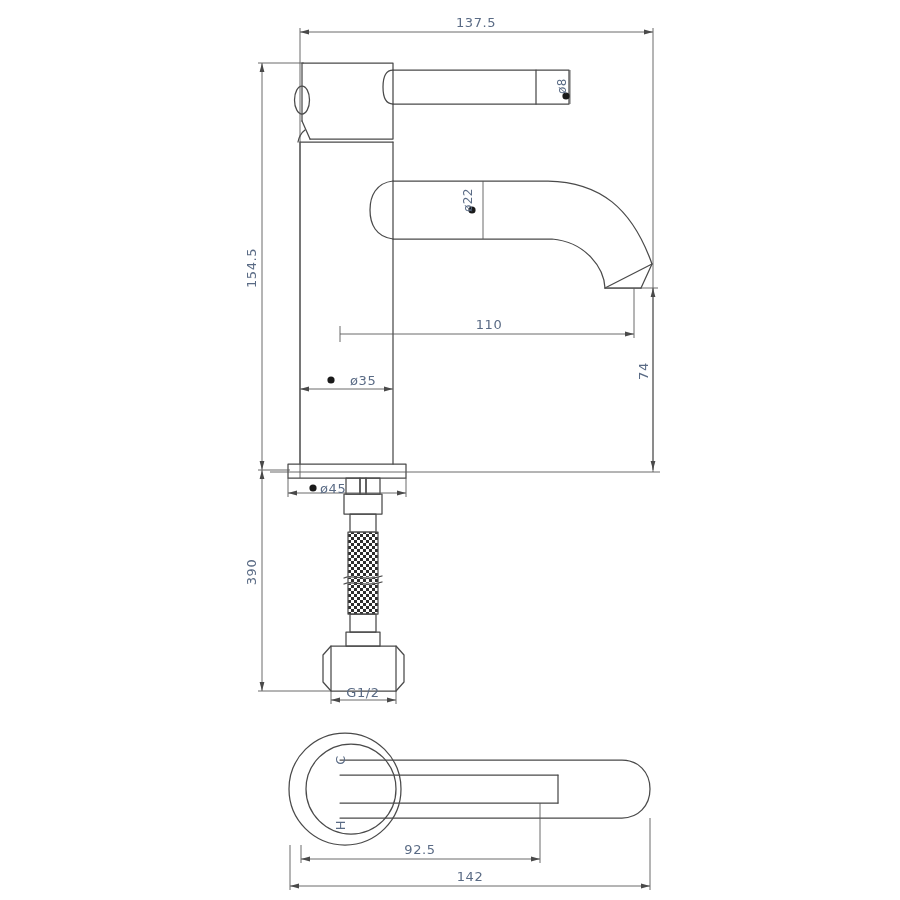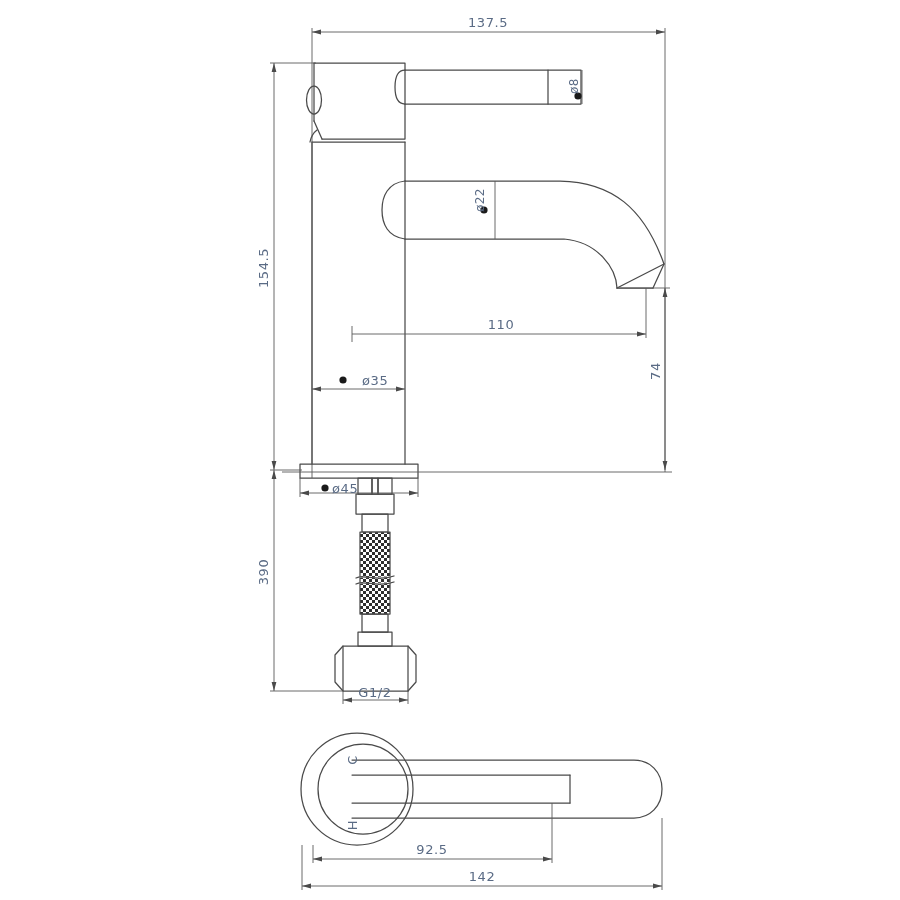--- a/index.html
+++ b/index.html
@@ -4,21 +4,21 @@
 <title>Technical Drawing</title>
 <style>
   html,body{margin:0;padding:0;background:#ffffff;}
   body{
     width:900px;height:900px;
     font-family:"DejaVu Sans", sans-serif;
     overflow:hidden;
     position:relative;
   }
   #drawing-root{
-    position:absolute;left:12px;top:0;width:748px;height:900px;
+    position:absolute;left:0;top:0;width:748px;height:900px;
   }
   svg{display:block;}
   .dim-text{
     font-family:"DejaVu Sans", sans-serif;
     font-size:13px;
     fill:#5a6b85;
     letter-spacing:0.6px;
   }
   .dim-text-small{
     font-family:"DejaVu Sans", sans-serif;

